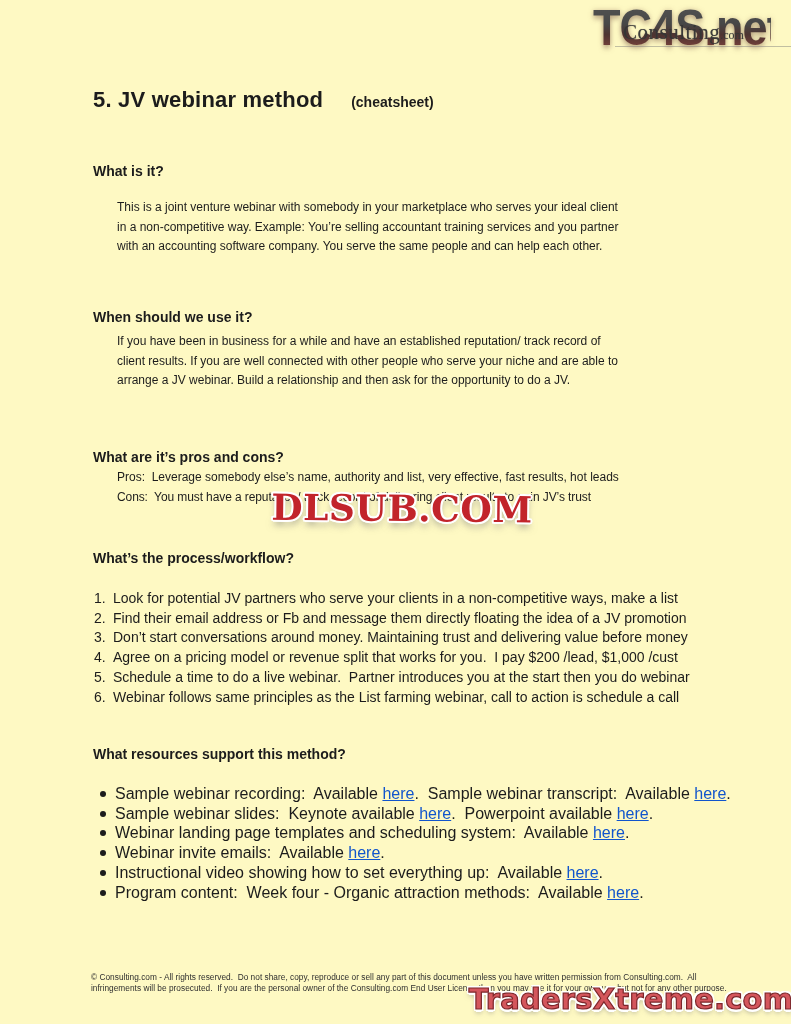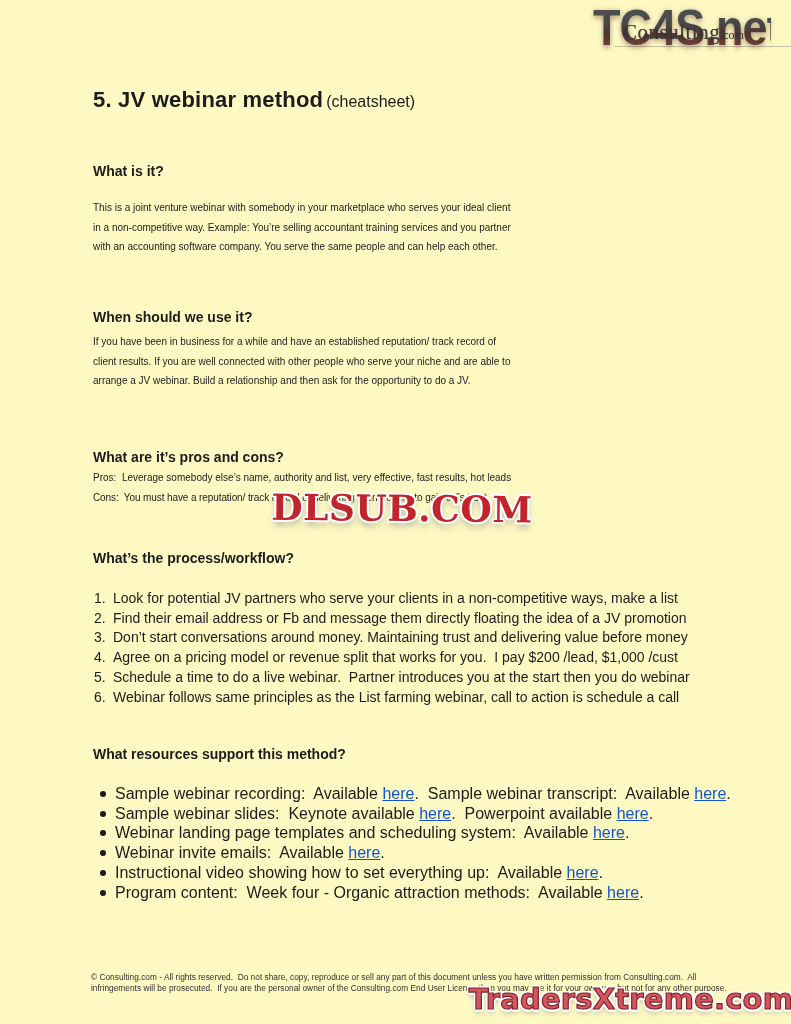--- a/index.html
+++ b/index.html
@@ -4,23 +4,23 @@
 <style>
   html,body { margin:0; padding:0; background:#ffffff; }
   .page {
     position:relative; width:791px; height:1024px; background:#fef9c3;
     overflow:hidden; font-family:"Liberation Sans", sans-serif; color:#1c1c1c;
   }
   .abs { position:absolute; }
 
   
   .doc-title-main { font-size:22px; font-weight:bold; letter-spacing:0.2px;text-align:center; }
-  .doc-title-suffix { font-size:16px; font-weight:normal; margin-left:3px; }
+  .doc-title-suffix { font-size:14px; font-weight:bold; margin-left:28px; }
   .h { font-size:14px; font-weight:bold; line-height:19.7px; white-space:pre; }
-  .ml { font-size:10px; line-height:19.7px; white-space:pre; }
+  .ml { font-size:12px; line-height:19.7px; white-space:pre;margin-left:24px; }
 
   .prow { display:flex; font-size:14px; line-height:19.7px; }
   .pnum { flex:none; width:19px; padding-left:1px; }
   .ptext { white-space:pre; }
 
   .rrow { display:flex; font-size:16px; line-height:19.7px; }
   .rbullet { flex:none; width:22px; padding-left:7px; box-sizing:border-box; }
   .dot { display:block; width:6px; height:6px; border-radius:50%; background:#1c1c1c; margin-top:7px; }
   .rtext { white-space:pre-wrap; }
   .lnk { color:#1155cc; text-decoration:underline; cursor:pointer; }

